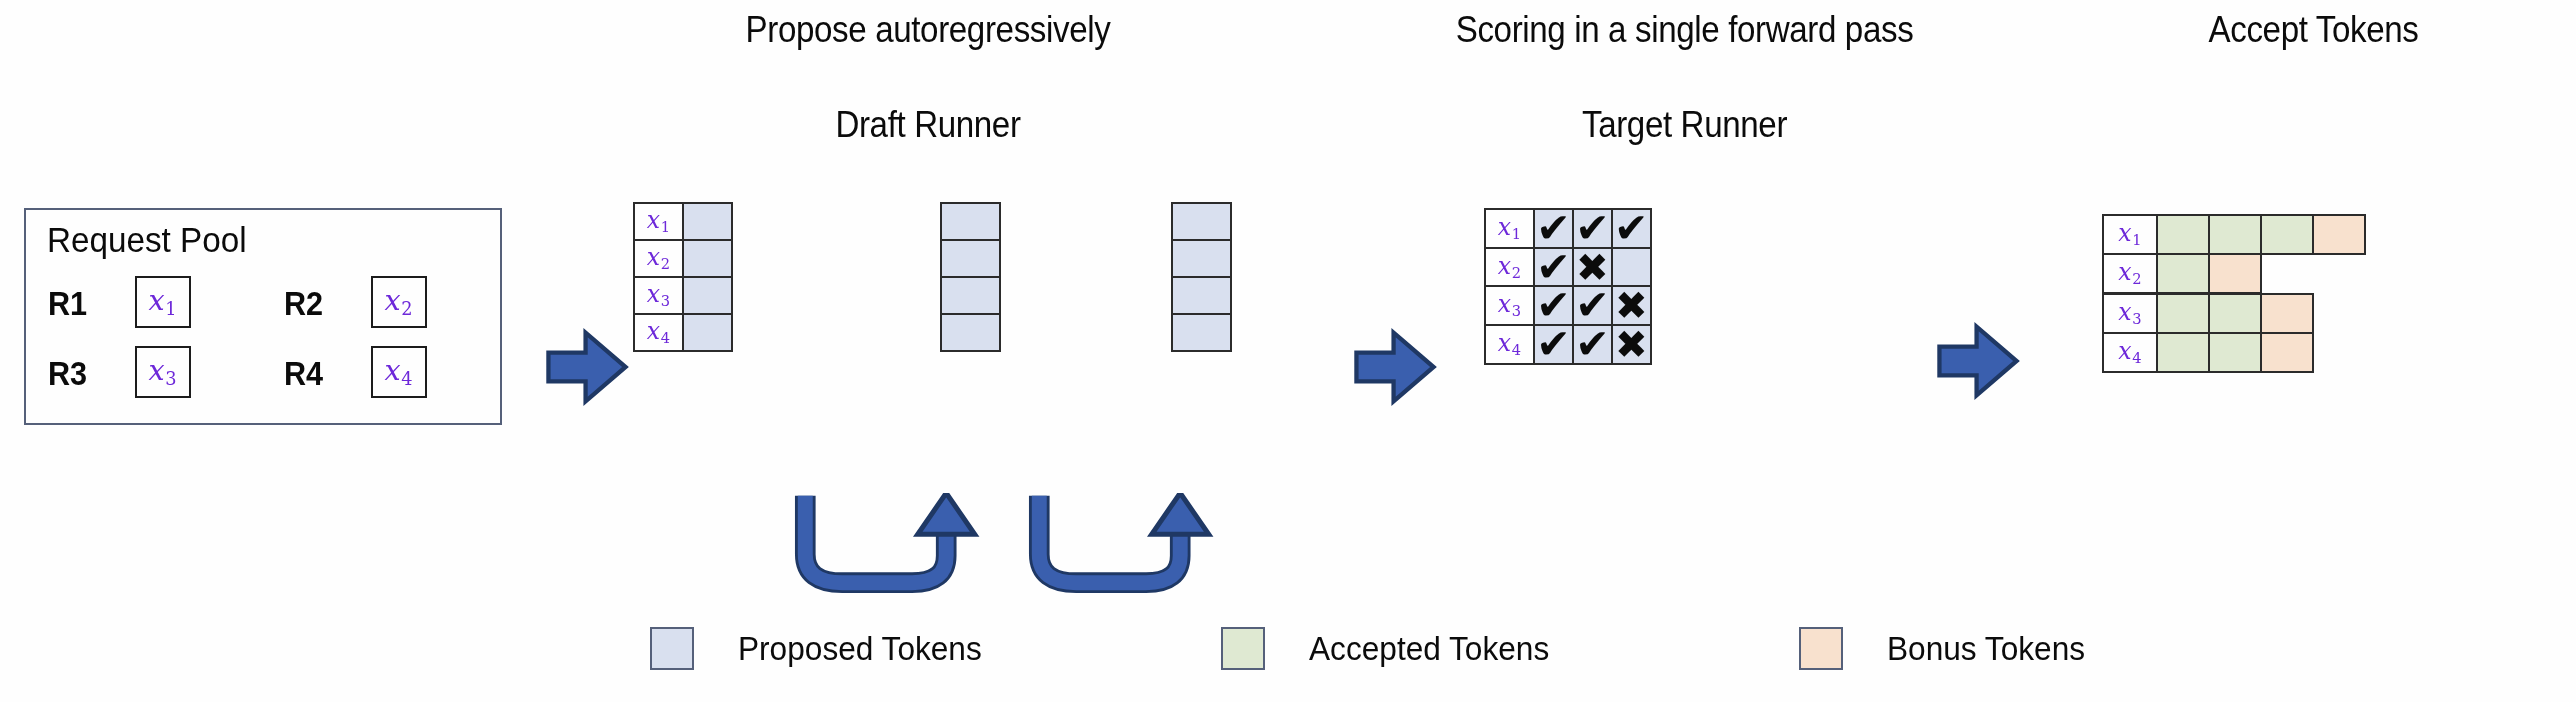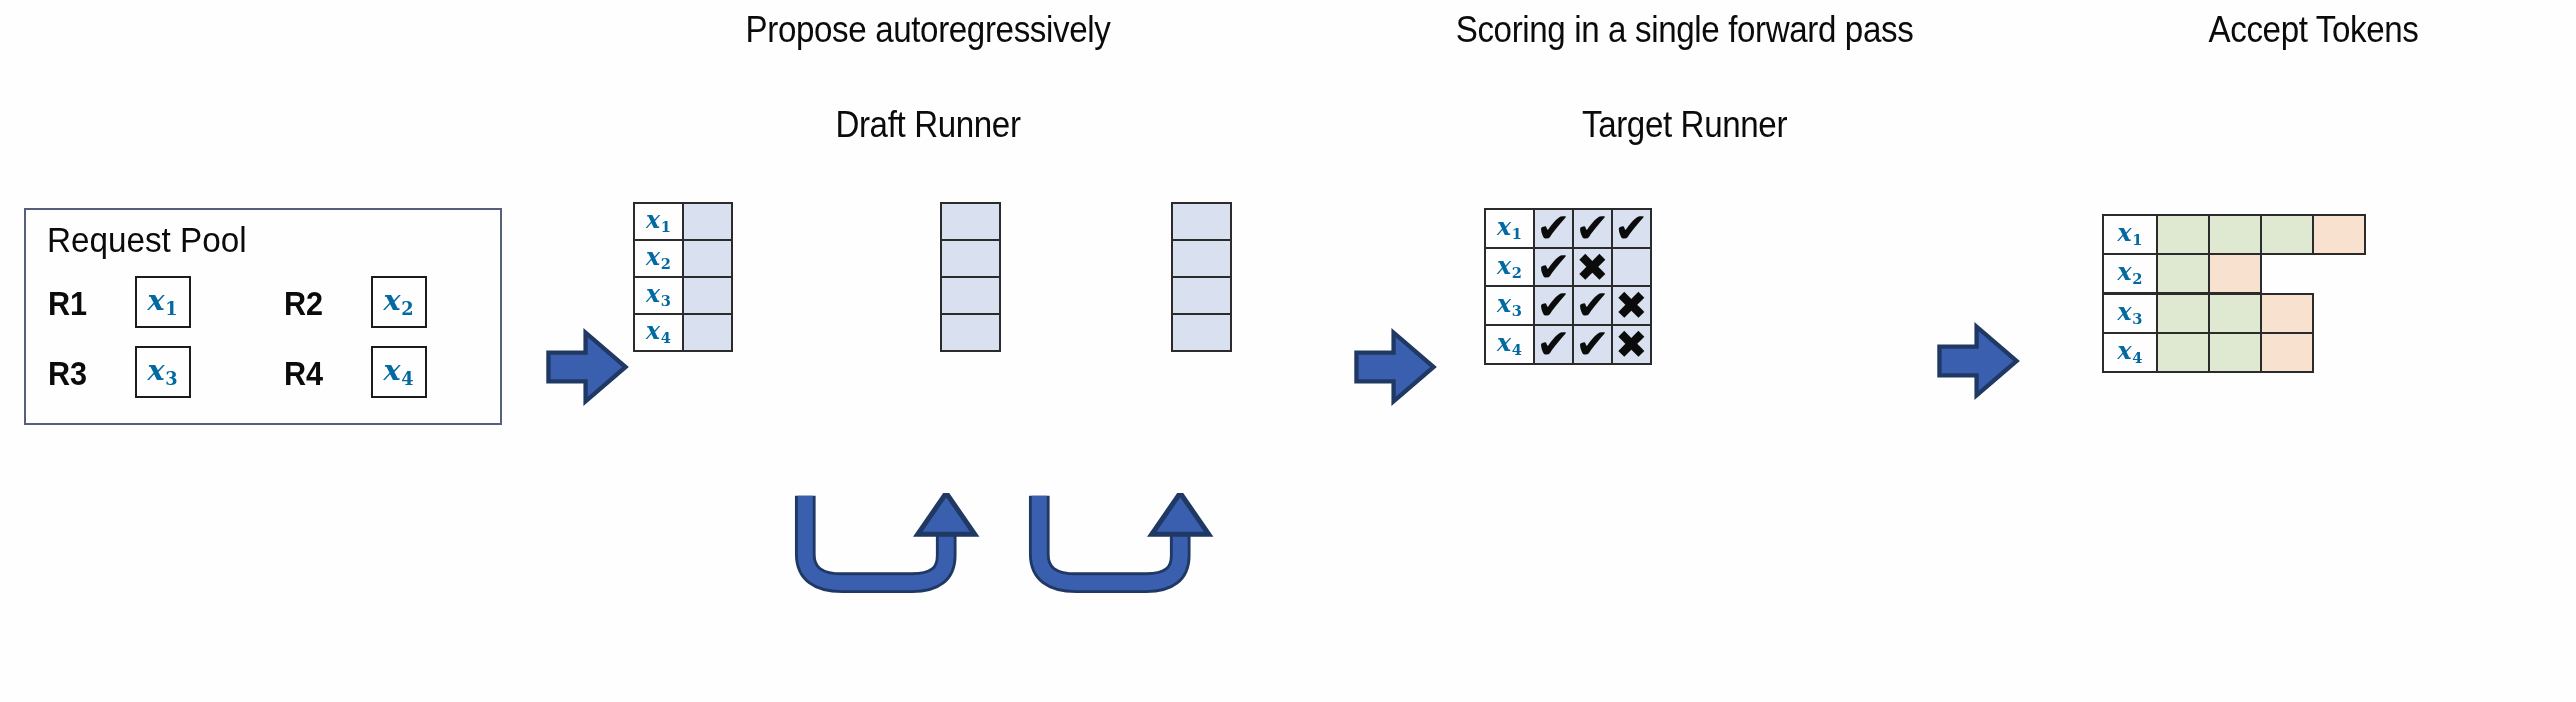--- a/index.html
+++ b/index.html
@@ -64,23 +64,23 @@
     border: 2.9px solid #1c1c1c;
     background: #fefefe;
     box-sizing: border-box;
     display: flex;
     align-items: center;
     justify-content: center;
   }
   .xtok {
     font-family: "DejaVu Serif", serif;
     font-style: italic;
-    font-weight: 700;
+    font-weight: 400;
     font-size: 28.6px;
-    color: #0369a1;
+    color: #6d28d9;
     line-height: 1;
     white-space: nowrap;
   }
   .xtok sub {
     font-size: 0.62em;
     font-style: normal;
     vertical-align: -0.28em;
     margin-left: 0.7px;
   }
   
@@ -332,15 +332,32 @@
     <div class="grow" style="left:0; top:118px;">
       <div class="gcell label-cell" style="width:56px; height:41px;">
         <span class="xtok" style="font-size:23.6px;"><span>x</span><sub>4</sub></span>
       </div>
       <div class="gcell green-cell" style="width:54px; height:41px;"></div>
       <div class="gcell green-cell" style="width:54px; height:41px;"></div>
       <div class="gcell orange-cell" style="width:54px; height:41px;"></div>
     </div>
   </div>
 
+  <div id="legend">
+
+    <div class="lg-item" style="left:650px; top:13px;">
+      <span class="lg-swatch" style="background:#d9e0ef;"></span>
+      <span class="lg-text">Proposed Tokens</span>
+    </div>
+
+    <div class="lg-item" style="left:1221px; top:13px;">
+      <span class="lg-swatch" style="background:#dfe9d2;"></span>
+      <span class="lg-text">Accepted Tokens</span>
+    </div>
+
+    <div class="lg-item" style="left:1799px; top:13px;">
+      <span class="lg-swatch" style="background:#f8e1ce;"></span>
+      <span class="lg-text">Bonus Tokens</span>
+    </div>
+  </div>
 
 </div>
 
 
 </body></html>

